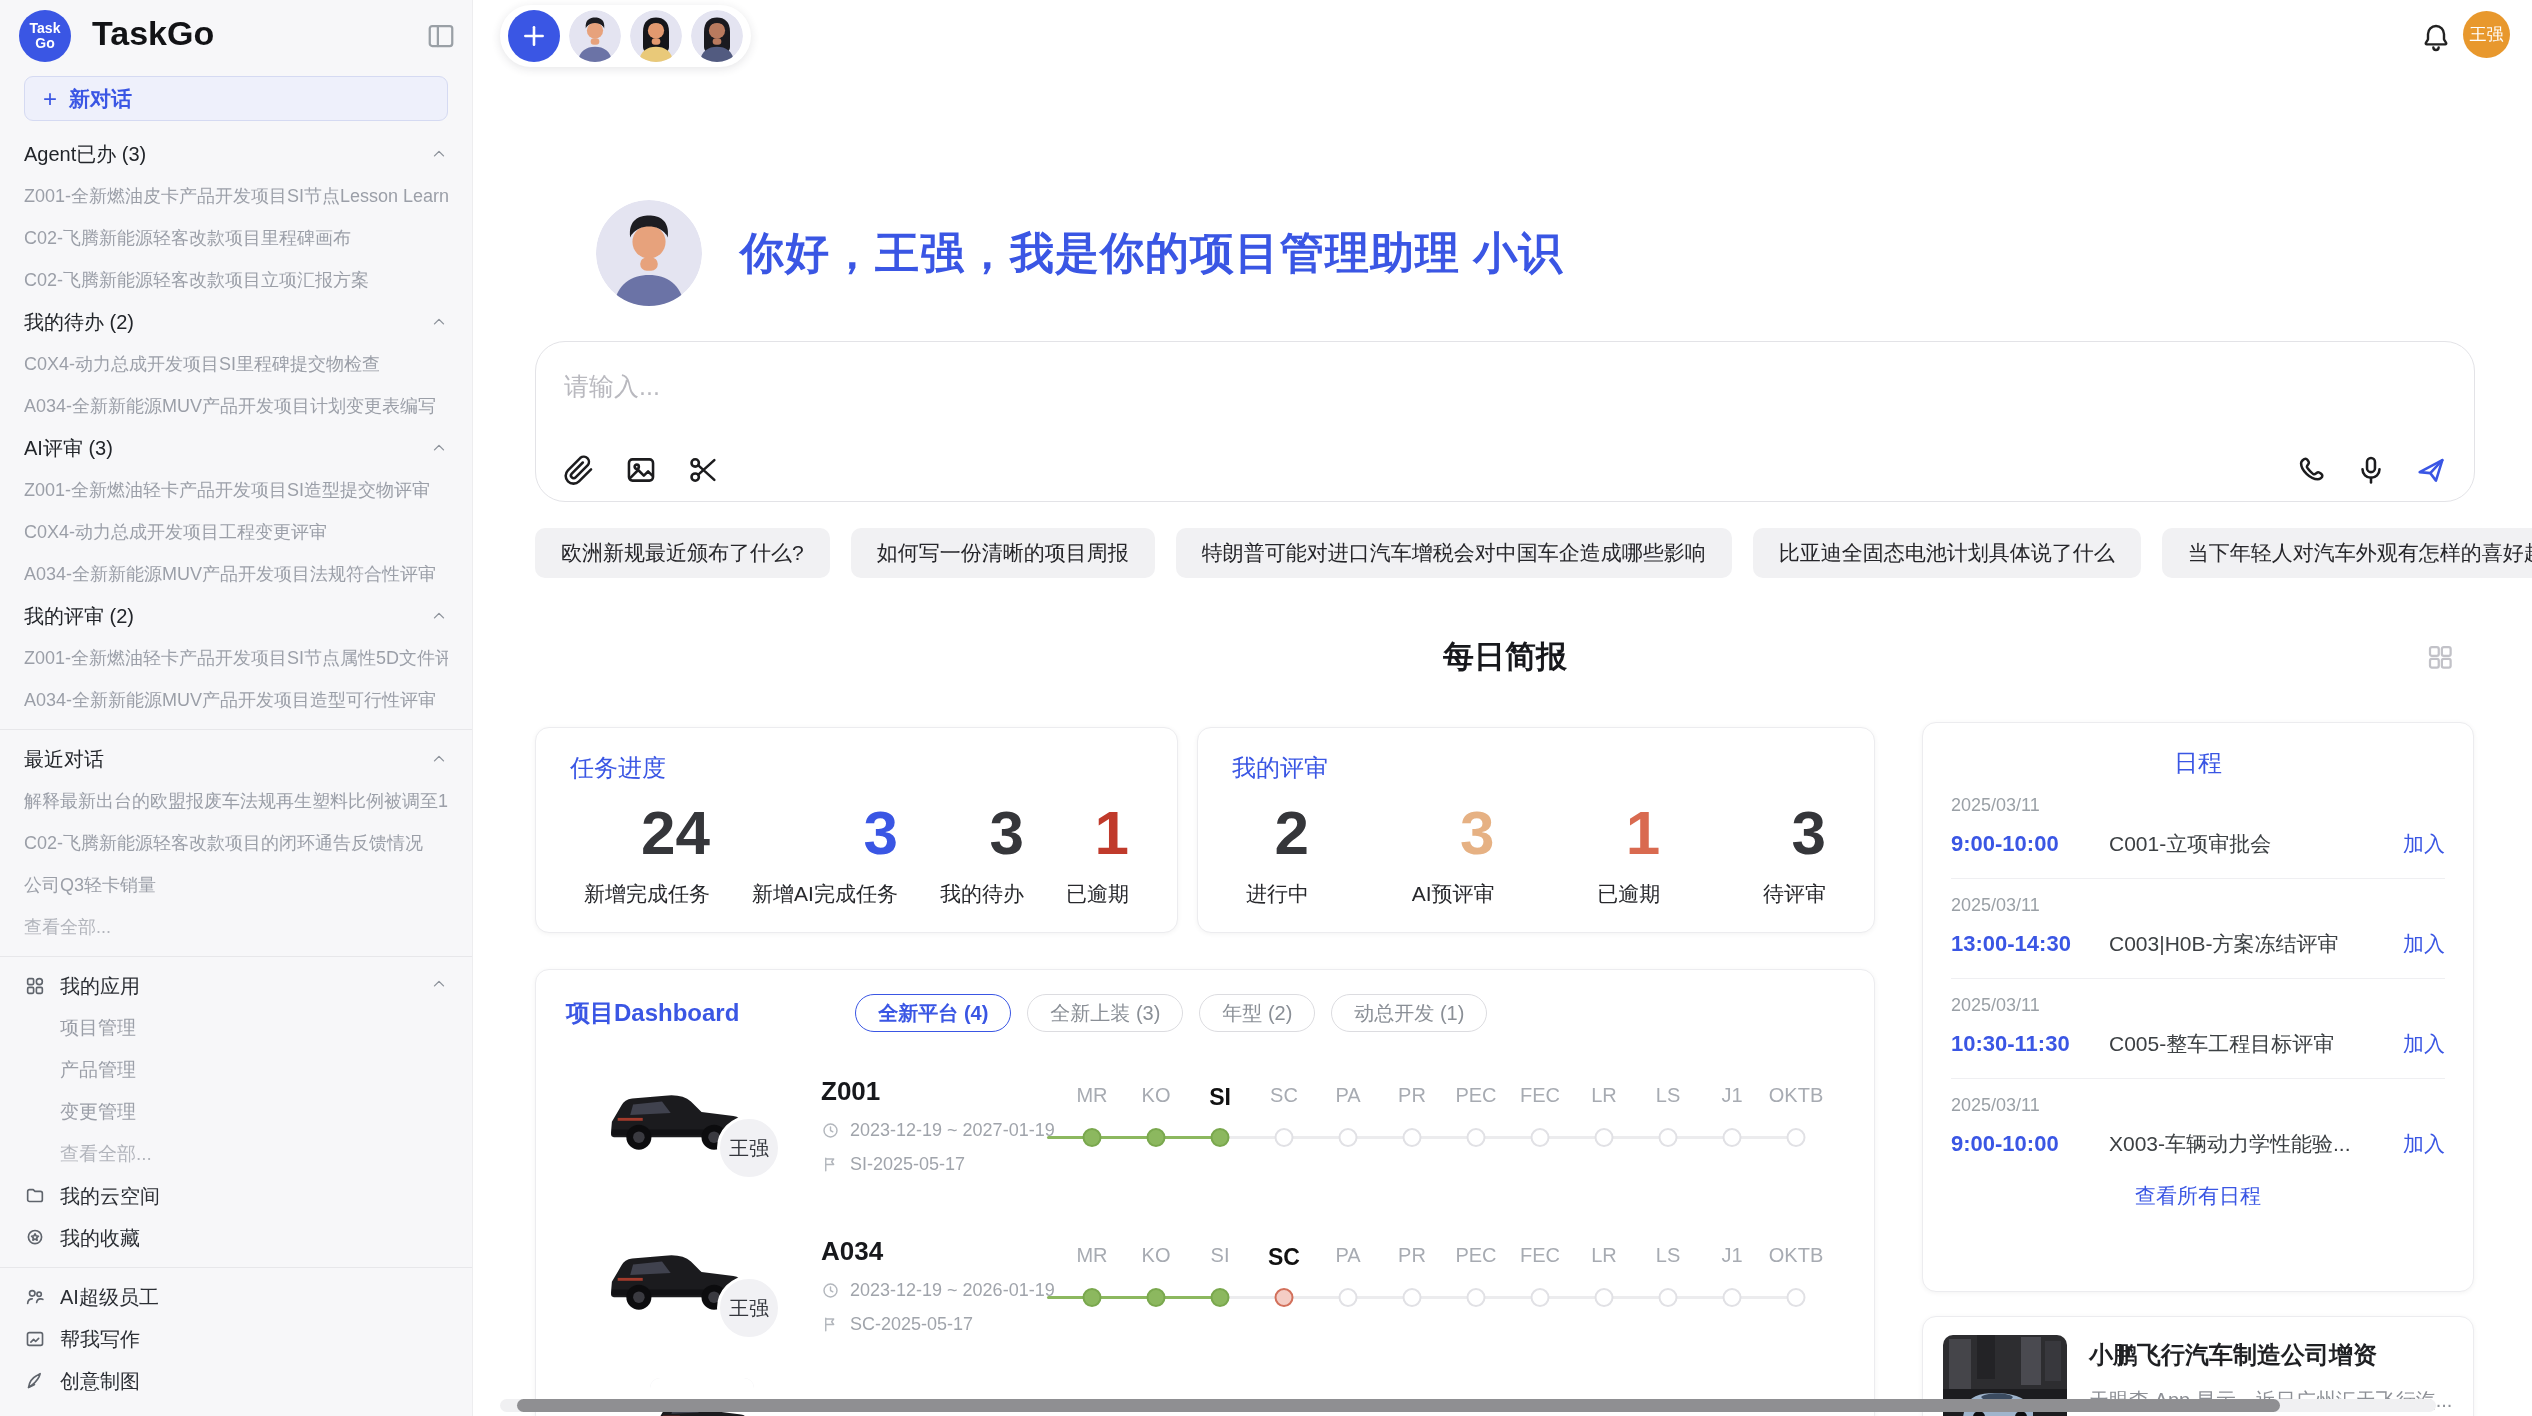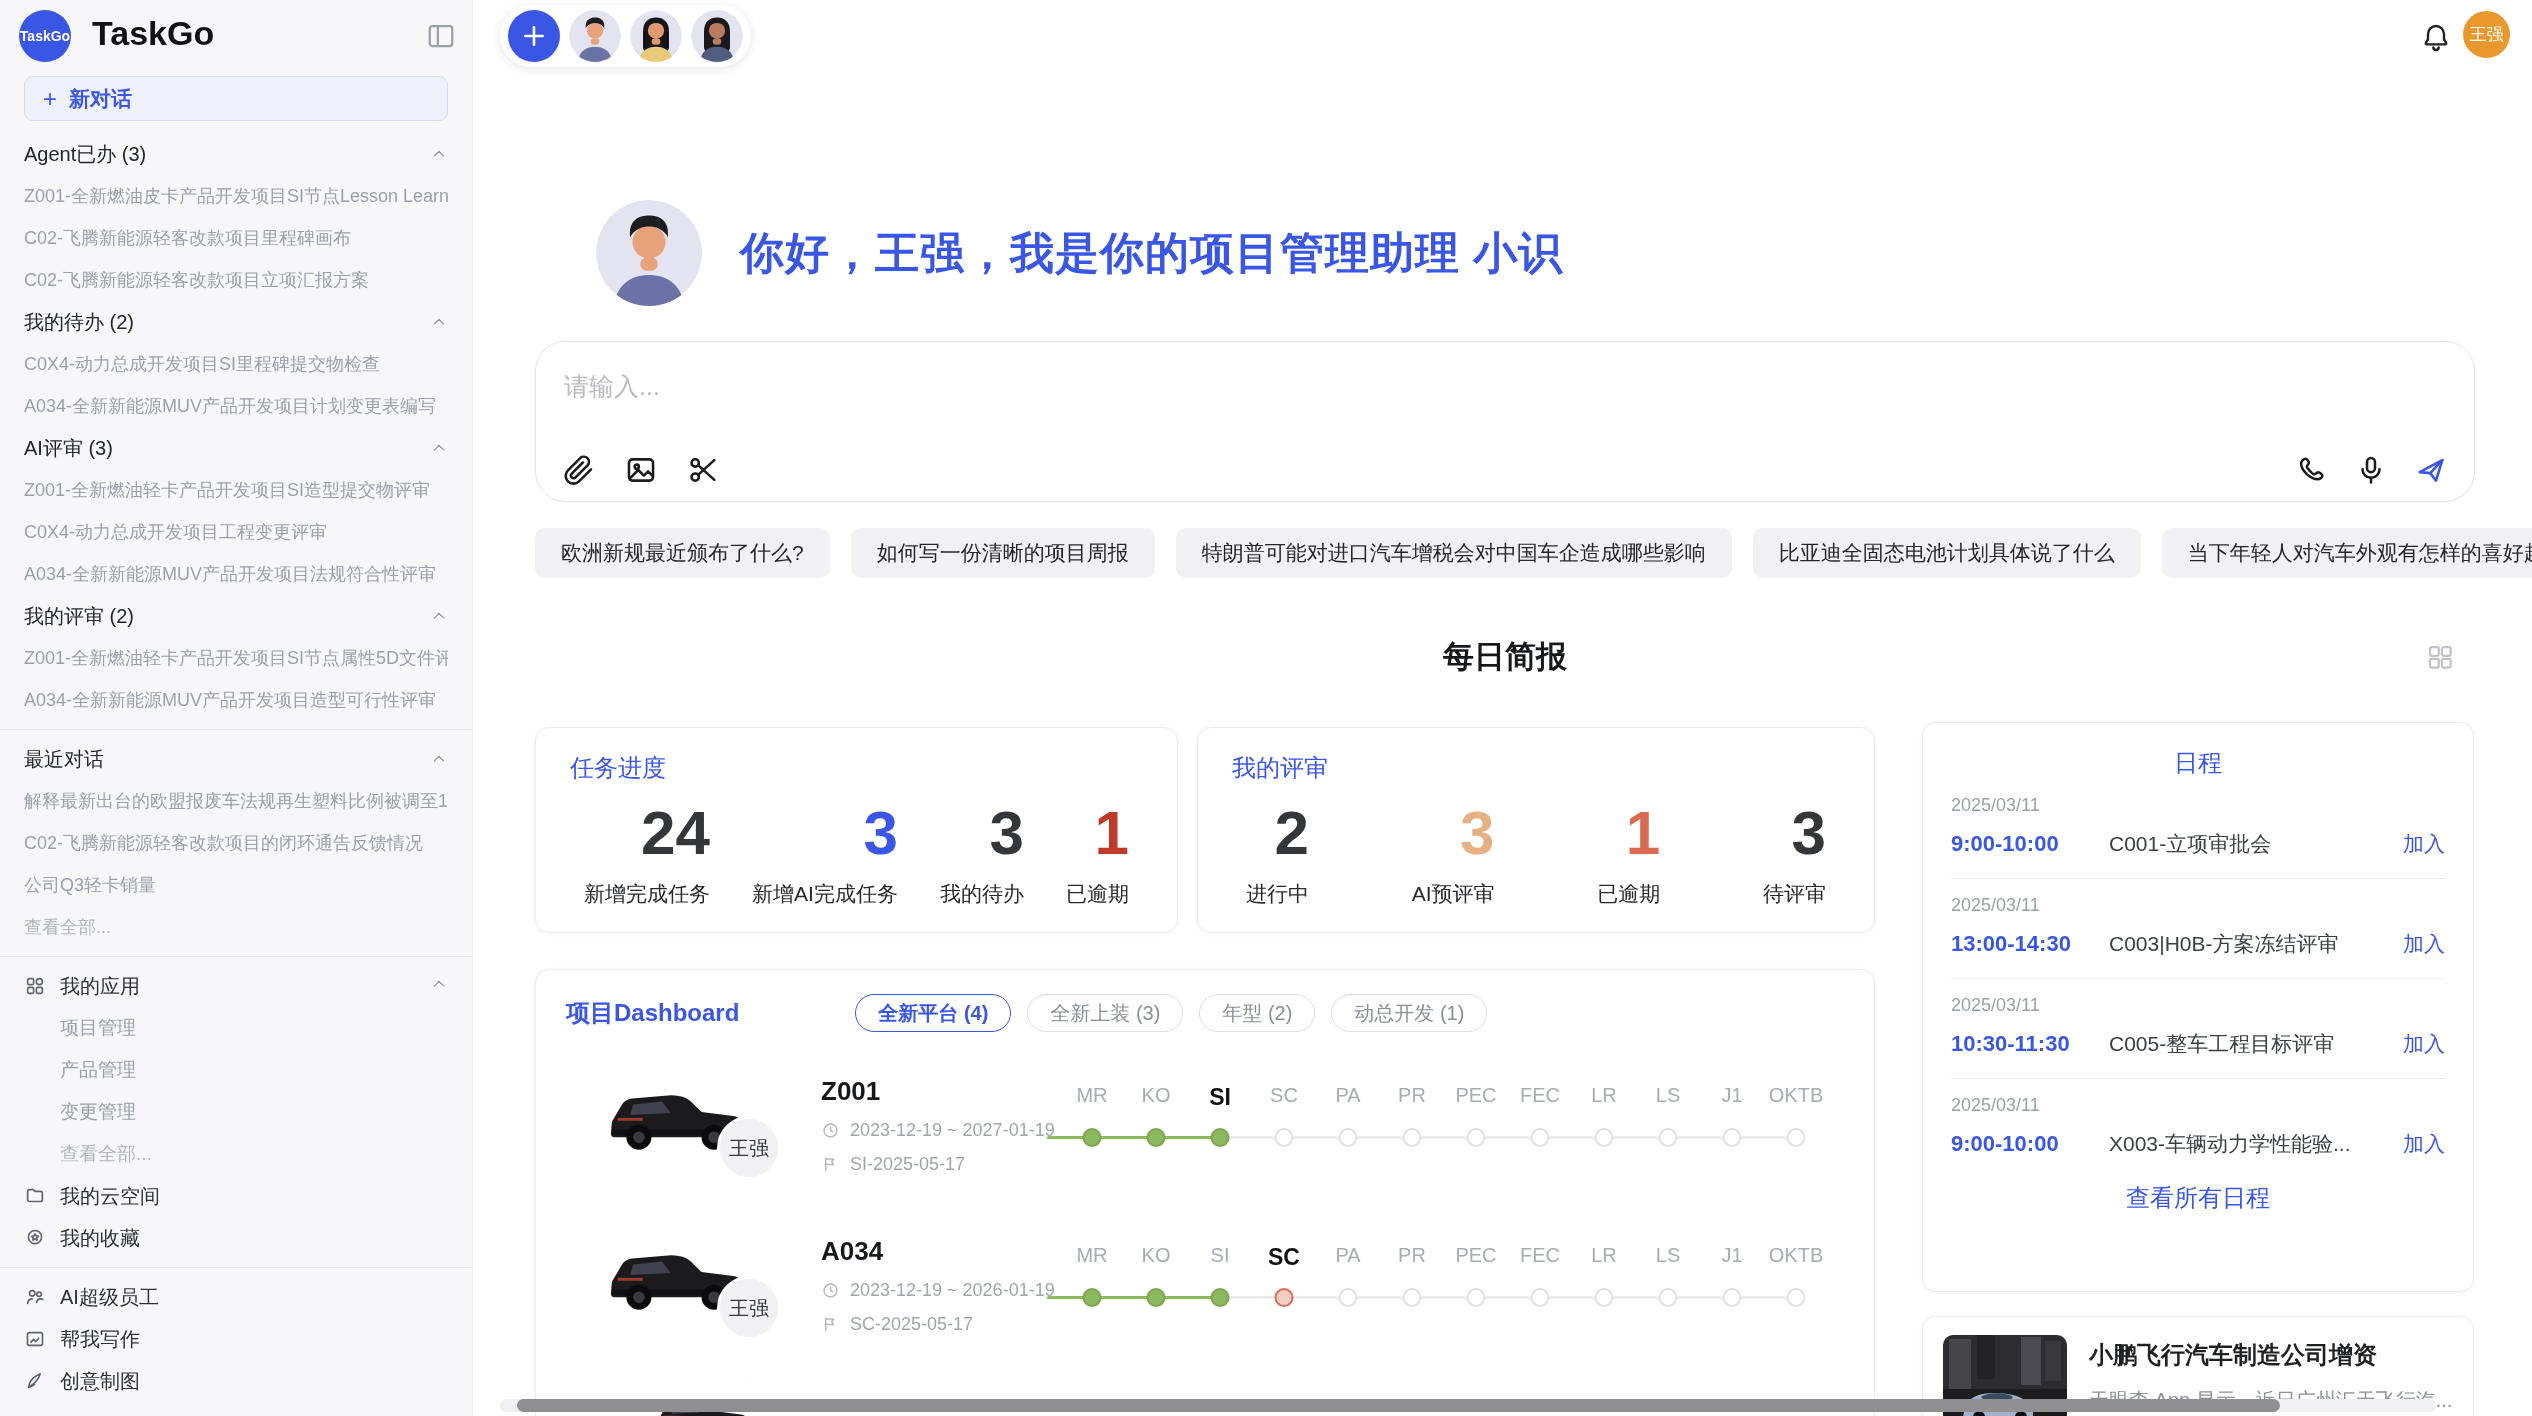--- a/index.html
+++ b/index.html
@@ -3,21 +3,21 @@
 <meta charset="utf-8">
 <style>
   * { margin:0; padding:0; box-sizing:border-box; }
   html,body { width:2532px; height:1416px; overflow:hidden; }
   body { font-family:"Liberation Sans","DejaVu Sans",sans-serif; background:#fff; color:#222; }
   .stage { position:relative; width:2532px; height:1416px; background:#fff; overflow:hidden; }
 
   
   .sidebar { position:absolute; left:0; top:0; width:473px; height:1416px; background:#f7f7f9; border-right:1px solid #ededef; overflow:hidden; }
   .side-head { position:relative; height:72px; }
-  .logo { position:absolute; left:19px; top:10px; width:52px; height:52px; border-radius:50%; background:#3a56e4; color:#fff; display:flex; flex-direction:row; align-items:center; justify-content:center; font-size:14px; line-height:15px; font-weight:700; }
+  .logo { position:absolute; left:19px; top:10px; width:52px; height:52px; border-radius:50%; background:#3a56e4; color:#fff; display:flex; flex-direction:column; align-items:center; justify-content:center; font-size:14px; line-height:15px; font-weight:700; }
   .app-title { position:absolute; left:92px; top:14px; font-size:34px; font-weight:700; color:#121316; }
   .panel-toggle { position:absolute; left:426px; top:21px; width:30px; height:30px; color:#9aa0a6; cursor:pointer; }
   .new-chat { margin:4px 24px 0; height:45px; border:1px solid #d5daf2; background:#eef0fb; border-radius:9px; display:flex; align-items:center; padding:0 18px; gap:12px; color:#3a56e4; font-size:21px; font-weight:700; cursor:pointer; }
   .new-chat .pl { font-size:24px; font-weight:400; }
   .side-scroll { padding:12px 24px 0; }
   .sgroup-head { height:42px; display:flex; align-items:center; justify-content:space-between; font-size:20px; font-weight:500; color:#22252a; }
   .sgroup-head .chev { width:18px; height:18px; color:#8e939b; }
   .sitem { height:42px; display:flex; align-items:center; font-size:18px; color:#9b9fa8; white-space:nowrap; overflow:hidden; cursor:pointer; }
   .sdivider { height:1px; background:#e7e7ea; margin:8px -24px 8px; }
   .srow { height:42px; display:flex; align-items:center; gap:14px; font-size:20px; color:#2c2f35; cursor:pointer; }
@@ -97,21 +97,21 @@
   .right-col { position:absolute; left:1387px; top:0; width:552px; }
   .sched-card { width:552px; height:570px; padding:24px 28px; }
   .sched-title { text-align:center; font-size:24px; color:#3a56e4; }
   .sched-event { padding-top:16px; }
   .sched-date { font-size:18px; color:#9aa0a6; }
   .sched-row { display:flex; align-items:center; margin-top:14px; }
   .sched-time { width:158px; font-size:22px; font-weight:700; color:#3a56e4; }
   .sched-name { flex:1; font-size:21px; color:#3c4043; white-space:nowrap; overflow:hidden; }
   .sched-join { font-size:21px; color:#3a56e4; cursor:pointer; }
   .sched-div { height:1px; background:#efeff2; margin-top:20px; }
-  .sched-viewall { text-align:center; font-size:24px; color:#3a56e4; margin-top:24px; cursor:pointer; }
+  .sched-viewall { text-align:center; font-size:21px; color:#3a56e4; margin-top:24px; cursor:pointer; }
 
   .news-card { width:552px; height:130px; margin-top:24px; padding:18px 20px; display:flex; gap:22px; overflow:hidden; }
   .news-img { width:124px; height:90px; border-radius:10px; overflow:hidden; flex:0 0 auto; }
   .news-title { font-size:24px; font-weight:700; color:#1f2023; margin-top:4px; white-space:nowrap; }
   .news-snippet { font-size:20px; color:#8d9096; margin-top:16px; white-space:nowrap; overflow:hidden; width:380px; }
 
   .hscroll-track { position:absolute; left:27px; top:1399px; width:1936px; height:13px; border-radius:7px; background:#f0f0f2; }
   .hscroll-thumb { position:absolute; left:44px; top:1399px; width:1763px; height:13px; border-radius:7px; background:#8f8f92; cursor:grab; }
 
   svg.stroked { fill:none; stroke:currentColor; stroke-width:1.8; stroke-linecap:round; stroke-linejoin:round; }

